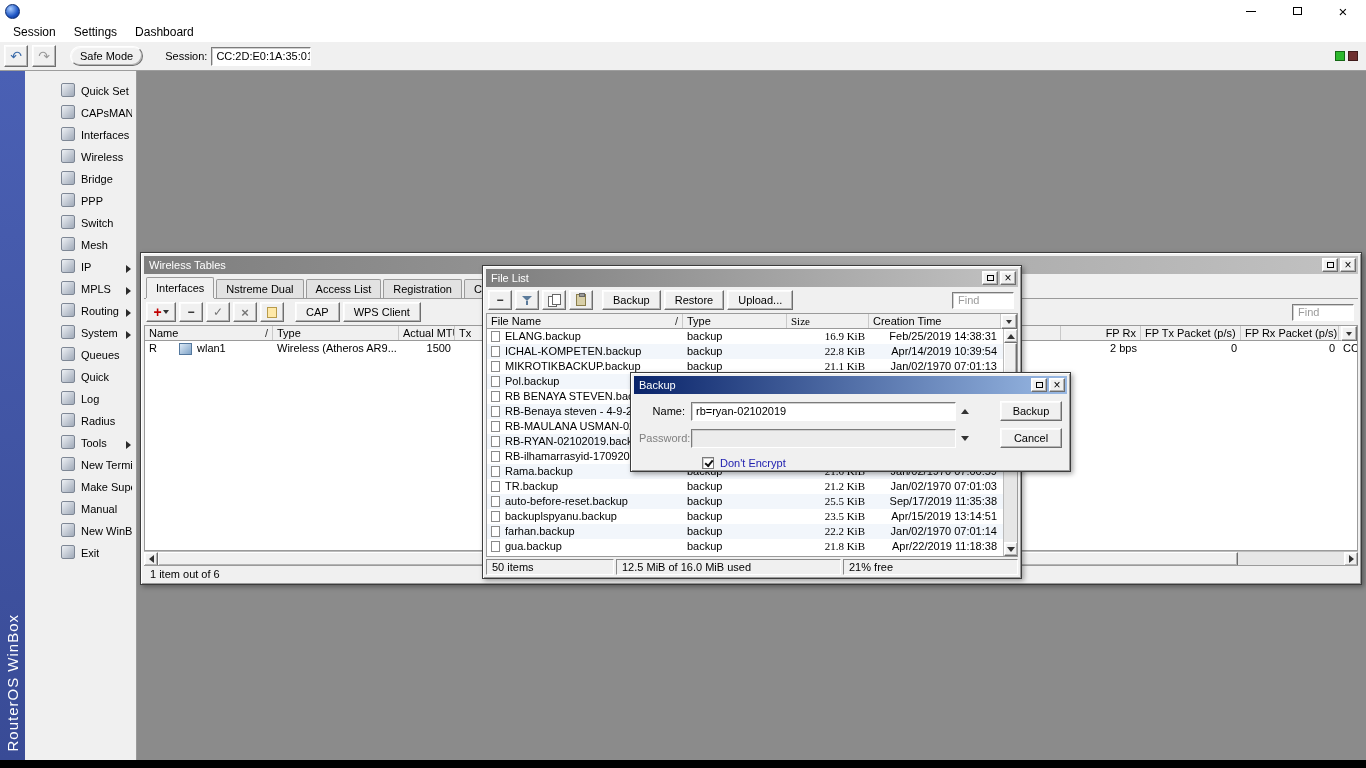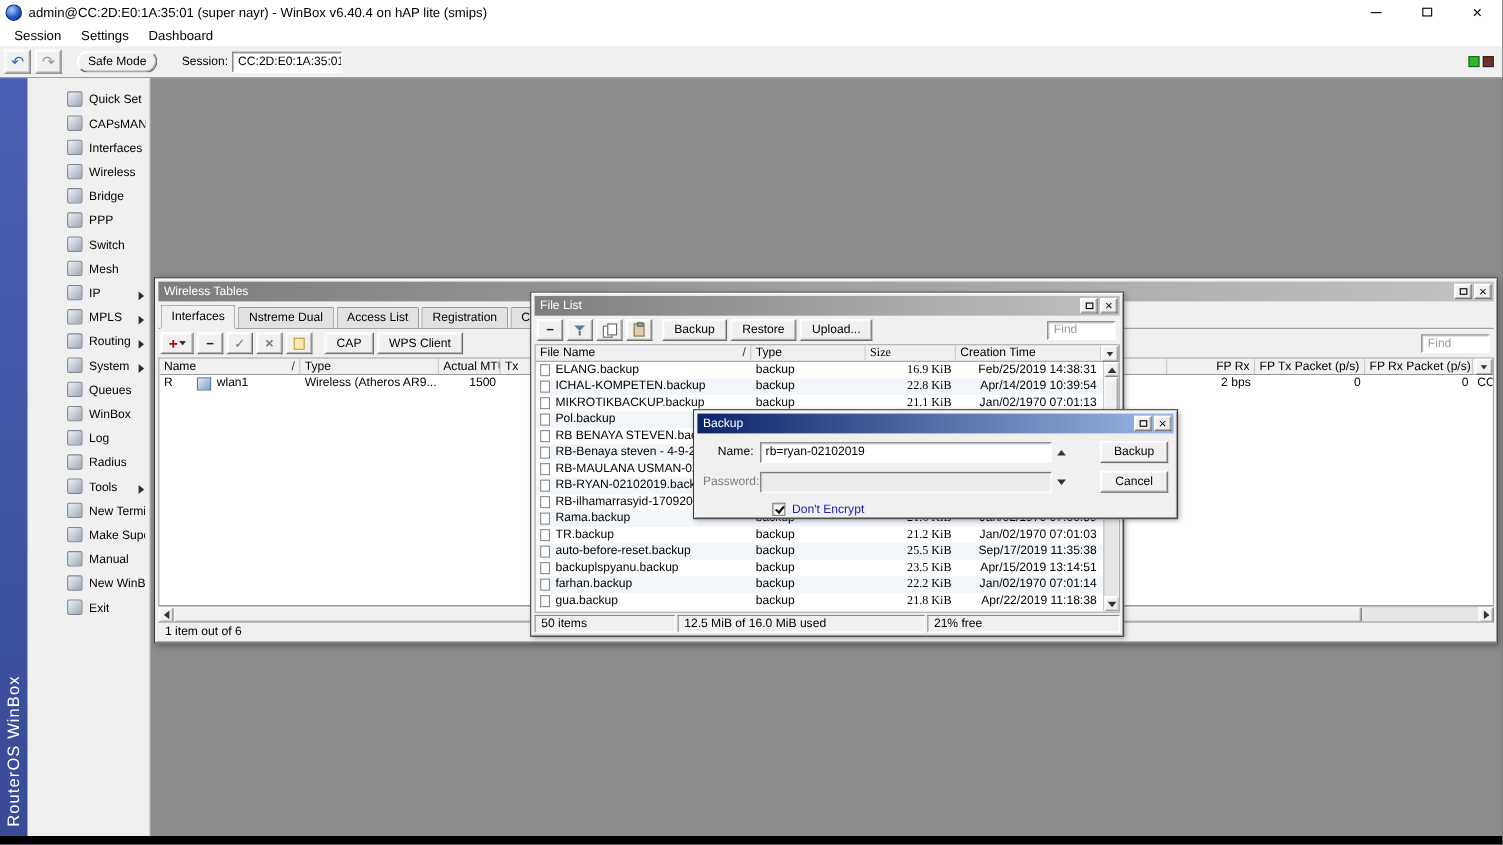--- a/index.html
+++ b/index.html
@@ -179,21 +179,20 @@
     border-left: 2px solid #111; border-bottom: 2px solid #111; transform: rotate(-50deg); }
   .check-label { color: #2121b0; white-space: nowrap; }
 </style>
 </head>
 <body>
 
 <div class="screen">
 
   <header class="titlebar">
     <span class="app-icon"></span>
-    <span class="app-title">admin@CC:2D:E0:1A:35:01 (super nayr) - WinBox v6.40.4 on hAP lite (smips)</span>
     <div class="caption-btns">
       <span class="cap-btn">
           <span class="glyph-min"></span>
         </span>
       <span class="cap-btn">
           <span class="glyph-max"></span>
         </span>
       <span class="cap-btn">
           <span class="glyph-close"></span>
         </span>
@@ -301,21 +300,21 @@
         </div>
 
         <div class="side-item">
           <span class="side-icon"></span>
           <span class="side-label">Queues</span>
 
         </div>
 
         <div class="side-item">
           <span class="side-icon"></span>
-          <span class="side-label">WinBox</span>
+          <span class="side-label">Quick</span>
 
         </div>
 
         <div class="side-item">
           <span class="side-icon"></span>
           <span class="side-label">Log</span>
 
         </div>
 
         <div class="side-item">

